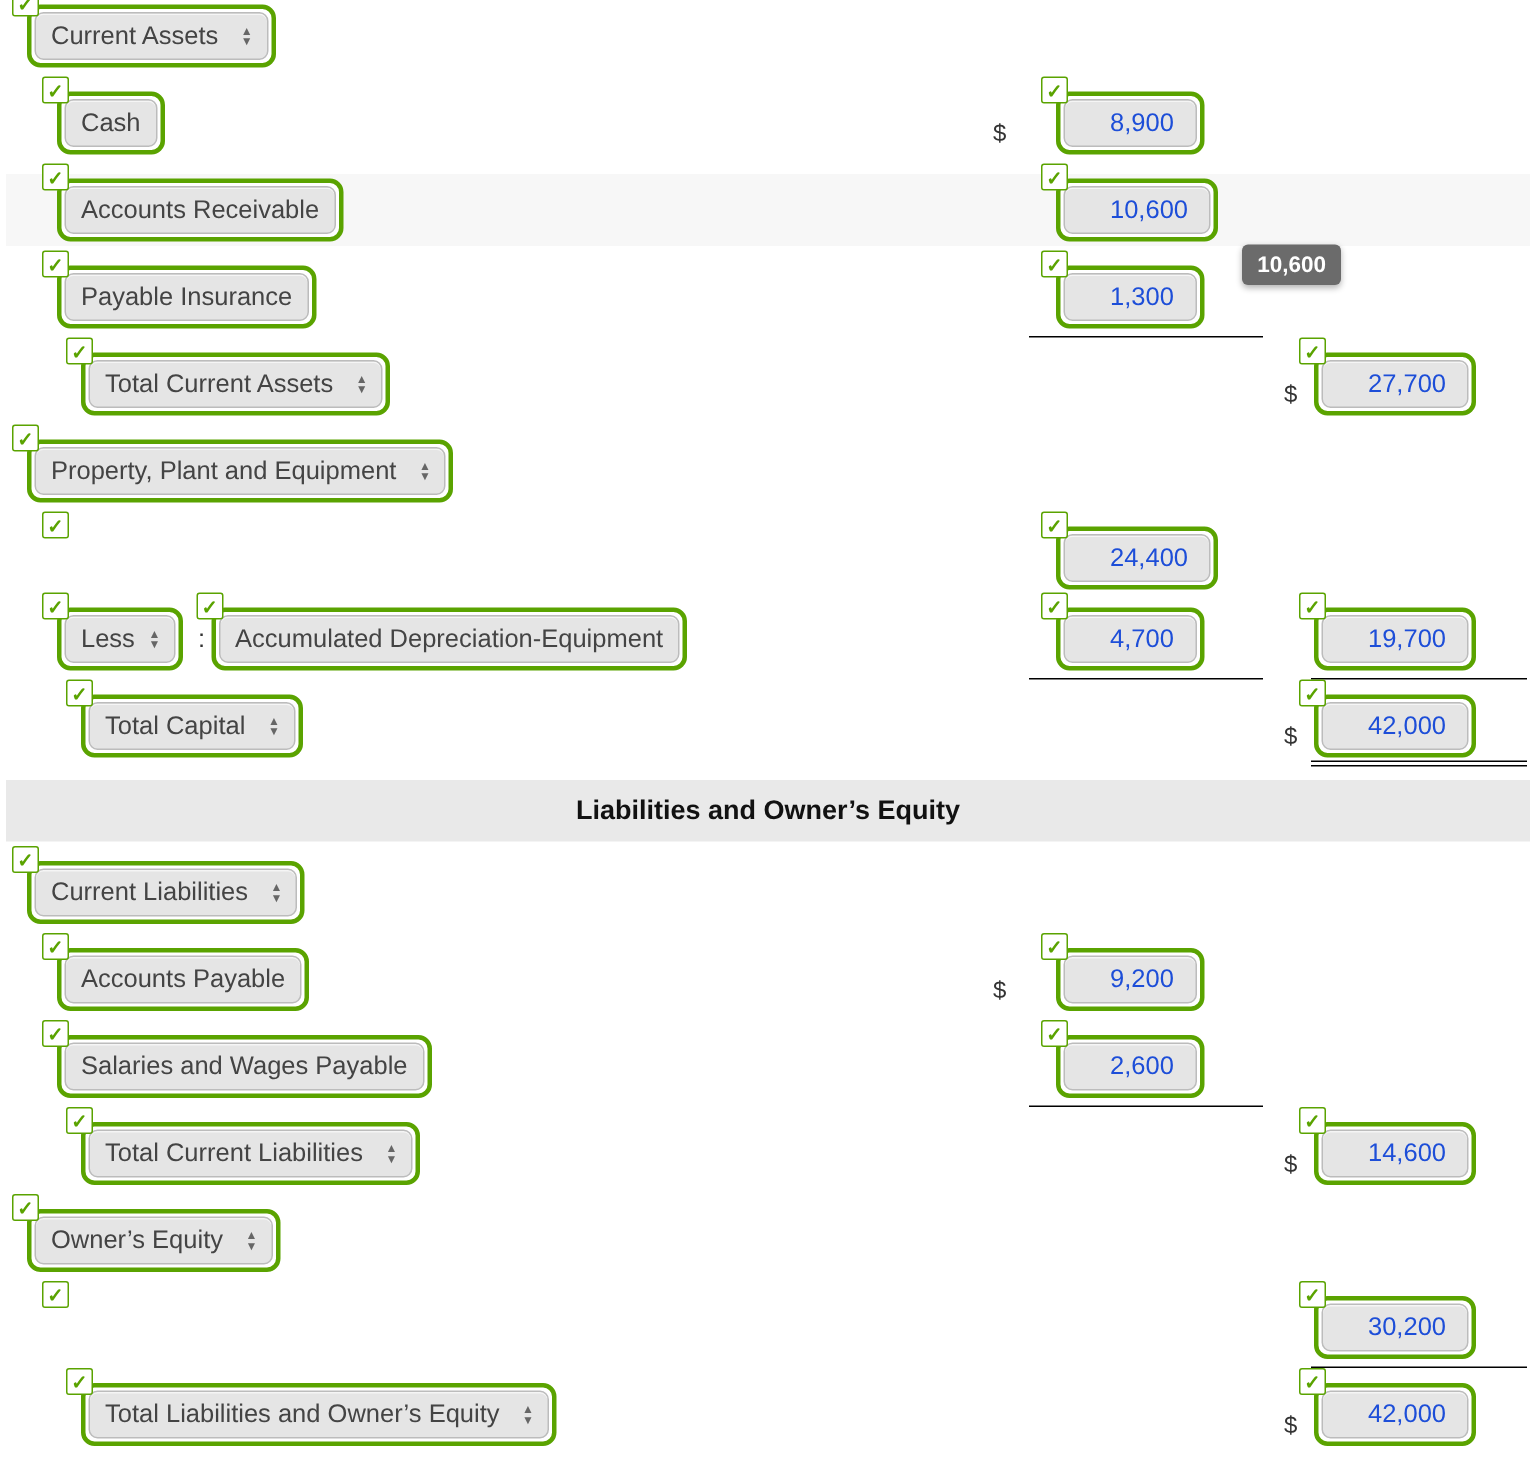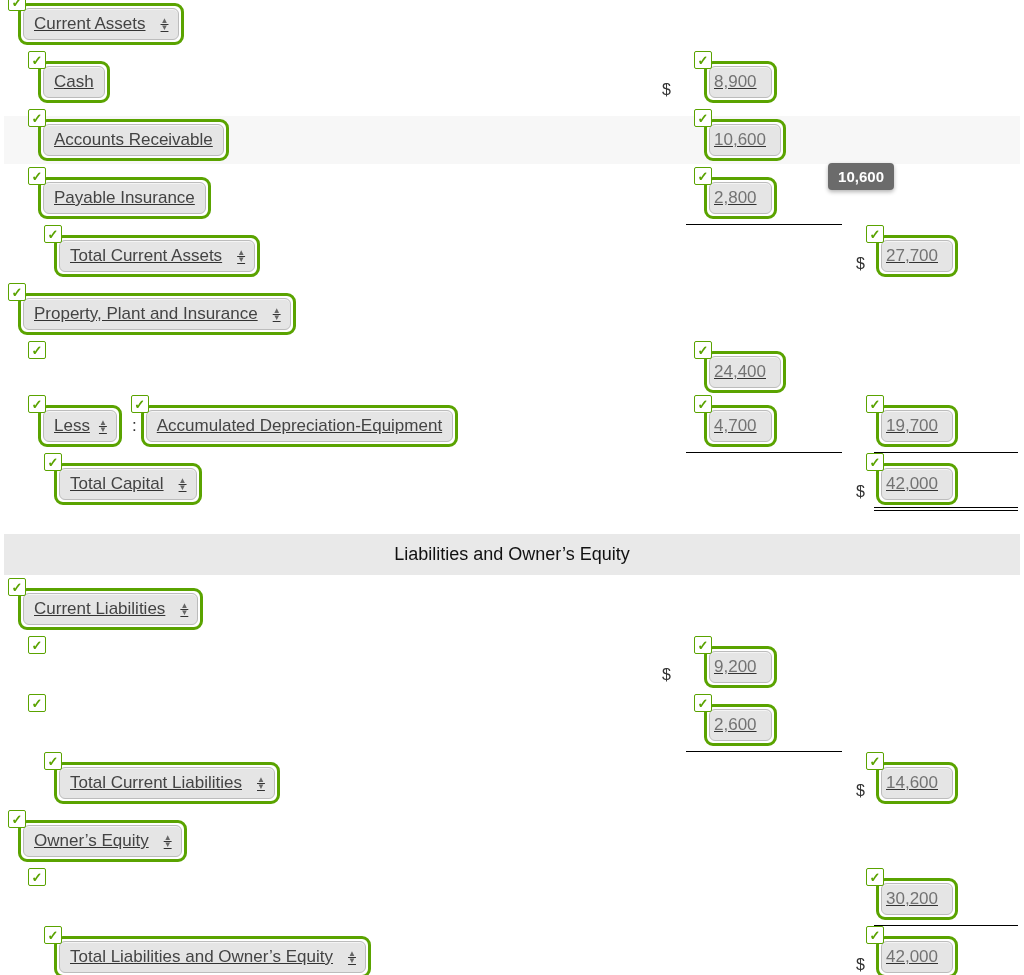--- a/index.html
+++ b/index.html
@@ -47,21 +47,21 @@
     font-size: 13px; line-height: 1;
     color: #5aa300; font-weight: bold;
     z-index: 2;
   }
   .cell .outer {
     border: 3px solid #5aa300;
     border-radius: 9px;
     padding: 2px;
     background: #fff;
     height: 42px;
-    display: flex; align-items: center; text-decoration: underline;
+    display: flex; align-items: center;
   }
   .cell .inner {
     background: #e5e5e5;
     border: 1px solid #bcbcbc;
     border-radius: 6px;
     height: 32px;
     display: flex; align-items: center;
     box-shadow: inset 0 1px 0 rgba(255,255,255,.6);
     width: 100%;
   }
@@ -78,23 +78,24 @@
     align-items: center; justify-content: center;
     font-size: 8px; color: #666;
     line-height: 7px;
     padding-right: 4px;
   }
   .cell .spin span { display:block; }
 
   .amount .inner { justify-content: flex-end; }
   .amount .value {
     padding: 0 14px 0 4px;
-    color: #737373;
+    color: #1d4ed8;
     text-align: center;
     width: 100%;
+    margin-left: 26px;
   }
 
   .dollar {
     position: absolute;
     left: -2px;
     bottom: 4px;
     font-size: 16px;
     color: #333;
   }
   .dollar.col2 { left: 10px; }
@@ -102,25 +103,25 @@
   .rule-single { border-top: 1.5px solid #000; margin-top: 4px; height: 0; }
   .rule-double { border-top: 1.5px solid #000; border-bottom: 1.5px solid #000; height: 4px; margin-top: 4px;}
   .col-amt1 .rule, .col-amt2 .rule {
     position: absolute; left: 22px; right: 4px; bottom: -6px;
   }
   .col-amt2 .rule { left: 28px; right: 0; }
 
   .section-header {
     background: #e9e9e9;
     text-align: center;
-    font-weight: normal;
+    font-weight: bold;
     font-size: 18px;
     color: #111;
     padding: 10px 0;
-    margin-top: 26px;
+    margin-top: 12px;
     margin-bottom: 2px;
   }
 
   
   .indent0 { margin-left: 14px; }
   .indent1 { margin-left: 34px; }
   .indent2 { margin-left: 50px; }
 
   .w-dd    { width: 372px; }
   .w-dd2   { width: 372px; }
@@ -227,21 +228,21 @@
           <div class="label">Payable Insurance</div>
         </div>
           </div>
       </div>
     </div>
     <div class="col-amt1">
       <div class="cell amount w-amt" style="position:relative;">
         <div class="check">✓</div>
         <div class="outer">
             <div class="inner">
-          <div class="value">2,800</div>
+          <div class="value">1,300</div>
         </div>
           </div>
         <div class="tooltip">10,600</div>
       </div>
       <div class="rule rule-single"></div>
     </div>
     <div class="col-amt2"></div>
   </div>
 
   <div class="row">
@@ -272,21 +273,21 @@
       </div>
     </div>
   </div>
 
   <div class="row">
     <div class="col-label">
       <div class="cell indent0 w-dd">
         <div class="check">✓</div>
         <div class="outer">
             <div class="inner">
-          <div class="label">Property, Plant and Insurance</div>
+          <div class="label">Property, Plant and Equipment</div>
           <div class="spin">
                 <span>▲</span>
                 <span>▼</span>
               </div>
         </div>
           </div>
       </div>
     </div>
     <div class="col-amt1"></div>
       <div class="col-amt2"></div>
@@ -407,40 +408,50 @@
       </div>
     </div>
     <div class="col-amt1"></div>
       <div class="col-amt2"></div>
   </div>
 
   <div class="row">
     <div class="col-label">
       <div class="cell indent1 w-text">
         <div class="check">✓</div>
+        <div class="outer">
+            <div class="inner">
+          <div class="label">Accounts Payable</div>
+        </div>
+          </div>
       </div>
     </div>
     <div class="col-amt1">
       <span class="dollar">$</span>
       <div class="cell amount w-amt">
         <div class="check">✓</div>
         <div class="outer">
             <div class="inner">
           <div class="value">9,200</div>
         </div>
           </div>
       </div>
     </div>
     <div class="col-amt2"></div>
   </div>
 
   <div class="row">
     <div class="col-label">
       <div class="cell indent1 w-text">
         <div class="check">✓</div>
+        <div class="outer">
+            <div class="inner">
+          <div class="label">Salaries and Wages Payable</div>
+        </div>
+          </div>
       </div>
     </div>
     <div class="col-amt1">
       <div class="cell amount w-amt">
         <div class="check">✓</div>
         <div class="outer">
             <div class="inner">
           <div class="value">2,600</div>
         </div>
           </div>

